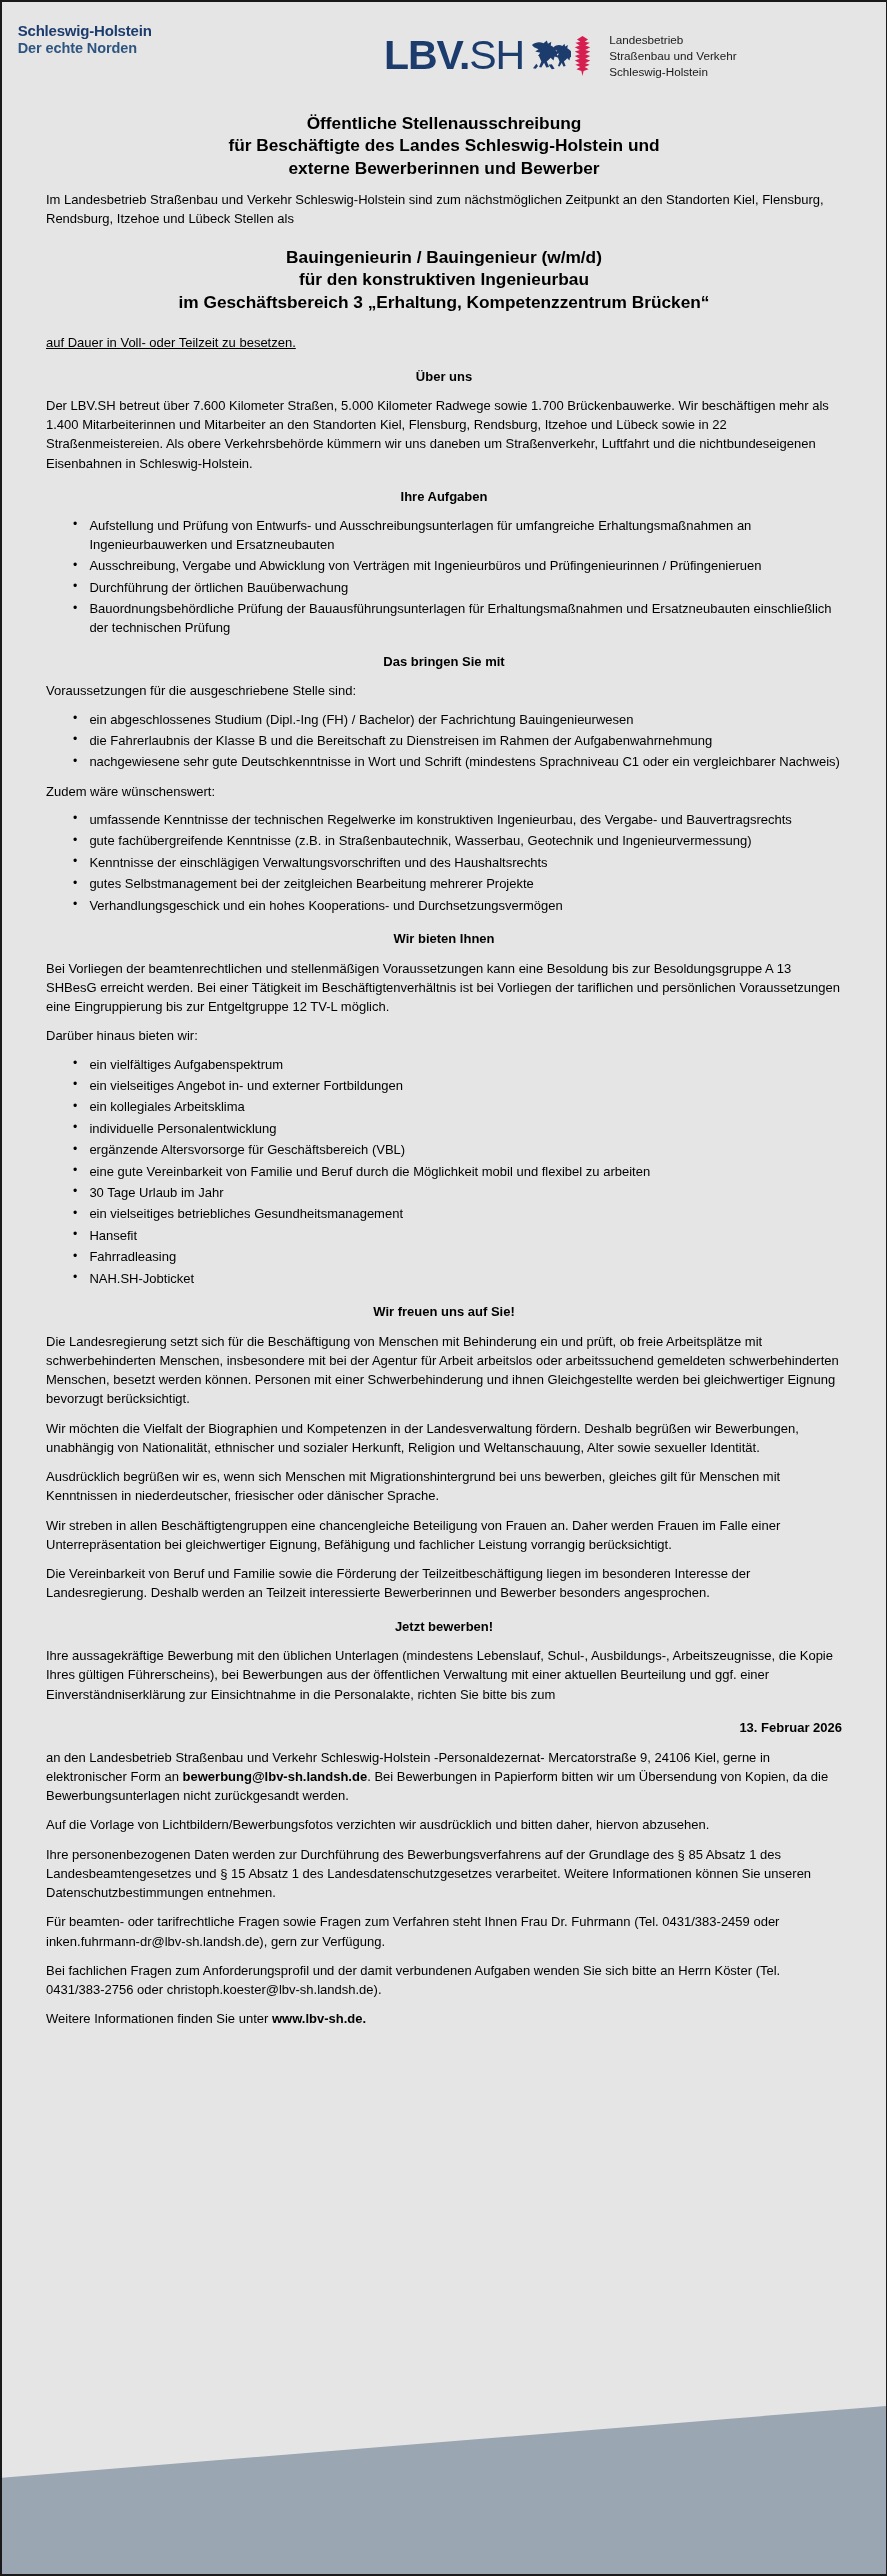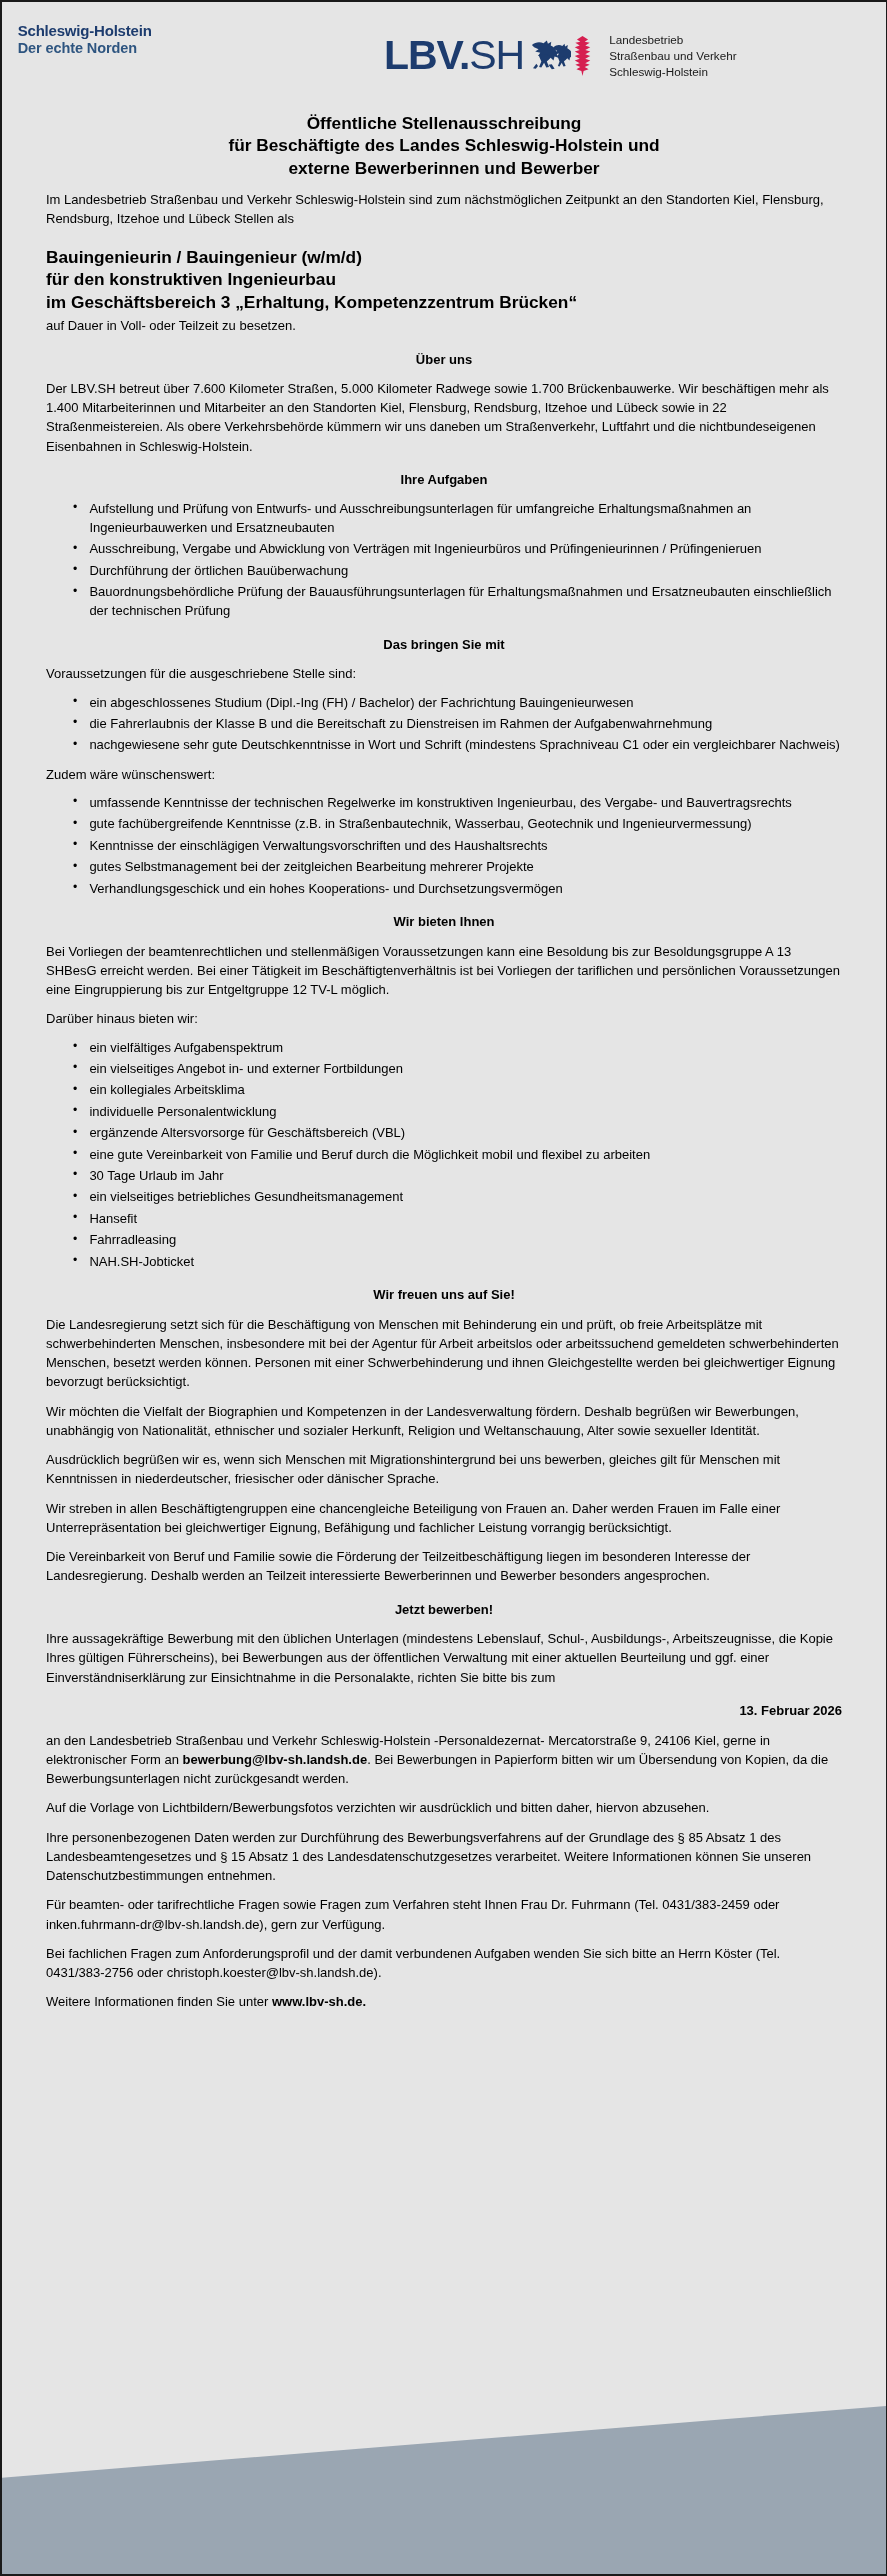--- a/index.html
+++ b/index.html
@@ -79,31 +79,31 @@
     line-height:1.48;
   }
   h1.doc-title {
     text-align:center;
     font-size:17.3px;
     font-weight:bold;
     line-height:1.32;
     margin:24.6px 0 0 0;
   }
   h2.job-title {
-    text-align:left;
+    text-align:center;
     font-size:17.3px;
     font-weight:bold;
     line-height:1.32;
     margin:17px 0 0 0;
   }
   p.para {
     margin:10px 0 0 0;
     text-align:left;
   }
-  p.para.tight { margin-top:2px; }
+  p.para.tight { margin-top:19px;text-decoration:underline; }
   h3.sec {
     text-align:center;
     font-size:13px;
     font-weight:bold;
     margin:14.5px 0 0 0;
   }
   ul.blist {
     list-style:none;
     margin:9px 0 0 0;
     padding:0 0 0 22.4px;

